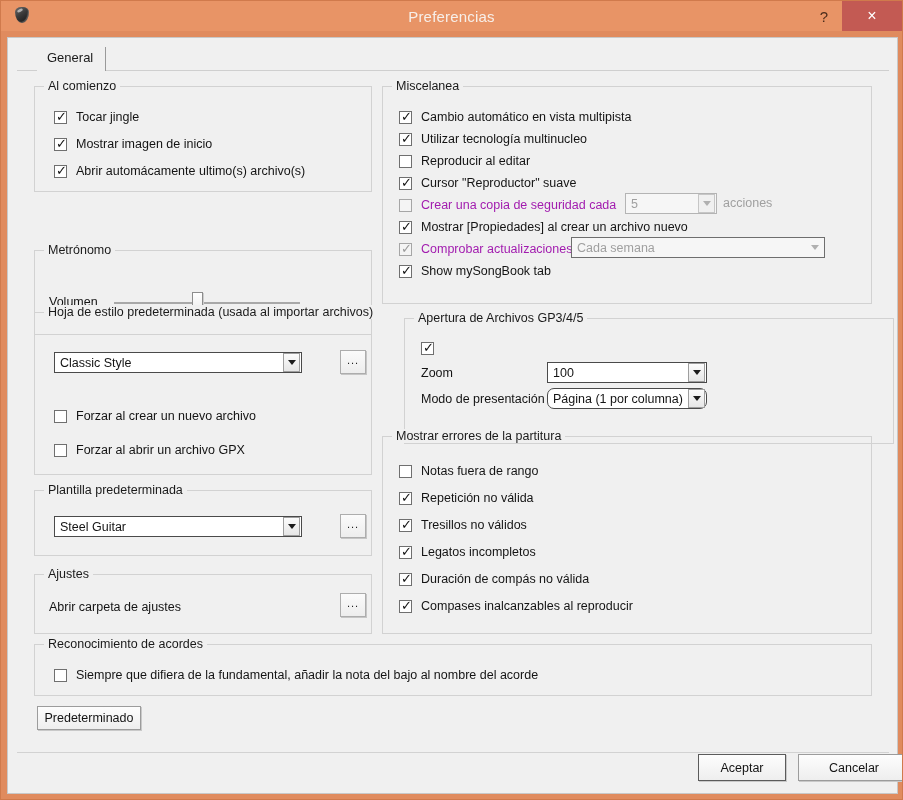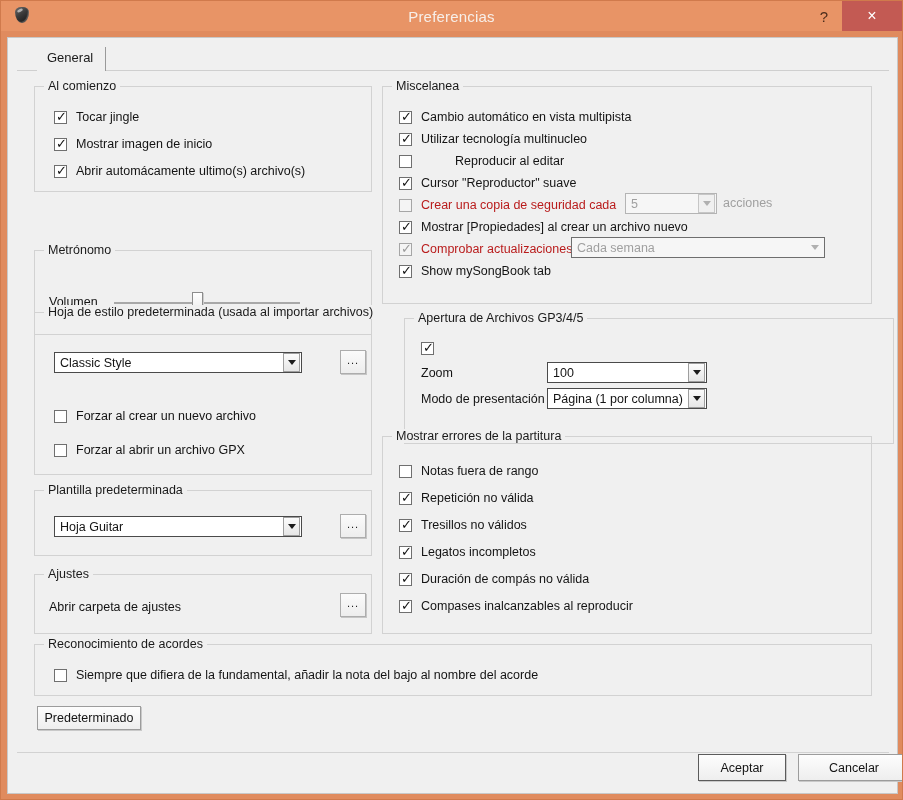--- a/index.html
+++ b/index.html
@@ -152,21 +152,21 @@
     line-height: 14px;
     font-family: "DejaVu Sans", sans-serif;
   }
   .chk.disabled .tick { color: #9a9a9a; }
   .chk-label {
     margin-left: 9px;
     font-size: 12.5px;
     color: #141414;
     white-space: nowrap;
   }
-  .chk-label.disabled { color: #b91c1c; }
+  .chk-label.disabled { color: #a21caf; }
 
   
   .plain {
     position: absolute;
     font-size: 12.5px;
     color: #141414;
     white-space: nowrap;
   }
   .plain.disabled { color: #a0a0a0; }
 
@@ -334,21 +334,21 @@
       <div class="chk-row" style="left:19px; top:129px;">
         <span class="chk"></span>
         <span class="chk-label">Forzar al abrir un archivo GPX</span>
       </div>
     </div>
 
     <div class="group" style="left:26px; top:452px; width:338px; height:66px;">
       <span class="legend">Plantilla predeterminada</span>
 
       <div class="combo" style="left:19px; top:25px; width:248px;">
-        <span class="val">Hoja Guitar</span>
+        <span class="val">Steel Guitar</span>
         <span class="arrow-box">
             <span class="arrow"></span>
           </span>
       </div>
       <div class="dots-btn" style="left:305px; top:23px;">
         <span class="dots">...</span>
       </div>
     </div>
 
     <div class="group" style="left:26px; top:536px; width:338px; height:60px;">
@@ -368,21 +368,21 @@
             <span class="tick">✓</span>
           </span>
         <span class="chk-label">Cambio automático en vista multipista</span>
       </div>
       <div class="chk-row" style="left:16px; top:44px;">
         <span class="chk">
             <span class="tick">✓</span>
           </span>
         <span class="chk-label">Utilizar tecnología multinucleo</span>
       </div>
-      <div class="chk-row" style="left:16px; top:66px;gap:34px;">
+      <div class="chk-row" style="left:16px; top:66px;">
         <span class="chk"></span>
         <span class="chk-label">Reproducir al editar</span>
       </div>
       <div class="chk-row" style="left:16px; top:88px;">
         <span class="chk">
             <span class="tick">✓</span>
           </span>
         <span class="chk-label">Cursor "Reproductor" suave</span>
       </div>
 
@@ -437,21 +437,21 @@
 
       <span class="plain" style="left:16px; top:47px;">Zoom</span>
       <div class="combo" style="left:142px; top:43px; width:160px;">
         <span class="val">100</span>
         <span class="arrow-box">
             <span class="arrow"></span>
           </span>
       </div>
 
       <span class="plain" style="left:16px; top:73px;">Modo de presentación</span>
-      <div class="combo" style="left:142px; top:69px; width:160px;">
+      <div class="combo" style="left:142px; top:69px; width:160px;border-radius:7px;">
         <span class="val">Página (1 por columna)</span>
         <span class="arrow-box">
             <span class="arrow"></span>
           </span>
       </div>
     </div>
 
     <div class="group" style="left:374px; top:398px; width:490px; height:198px;">
       <span class="legend">Mostrar errores de la partitura</span>
 

